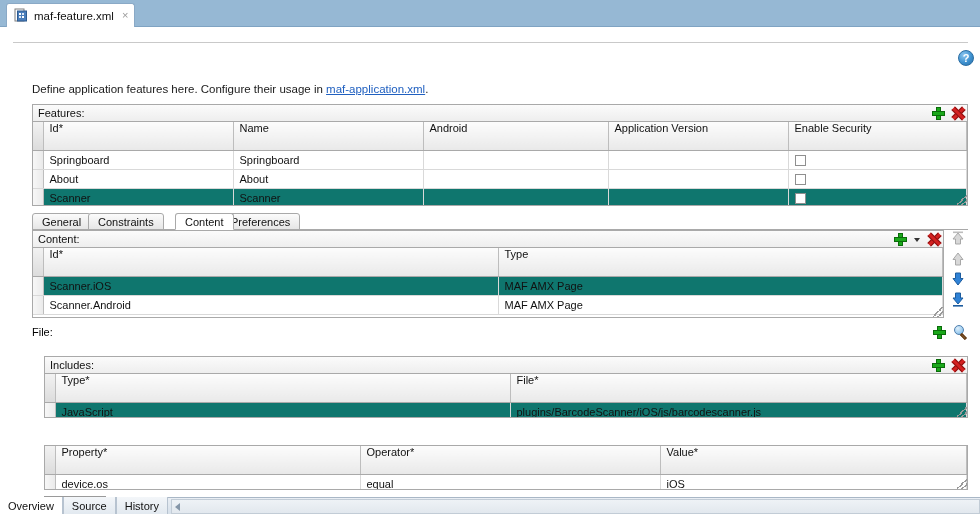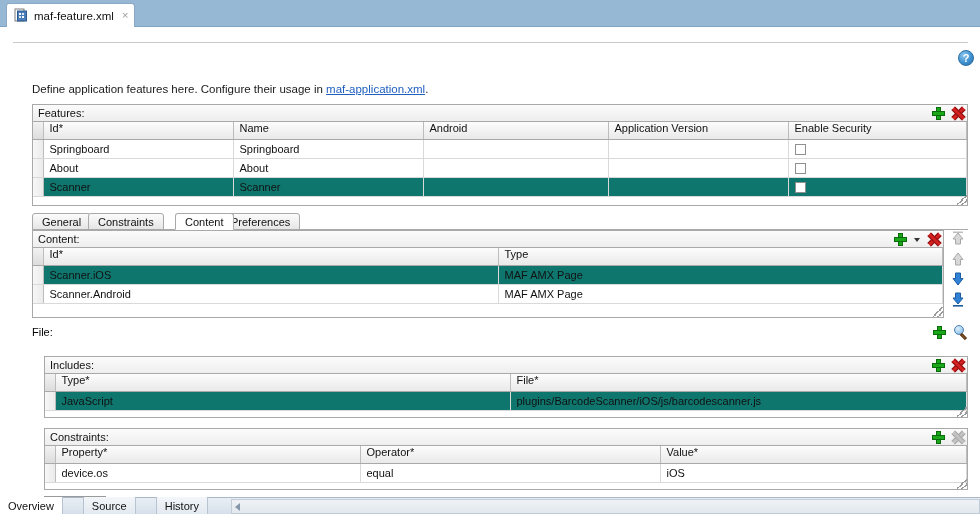--- a/index.html
+++ b/index.html
@@ -134,21 +134,21 @@
   table.tbl {
     border-collapse: collapse; width: 100%; table-layout: fixed;
     font-size: 11px;
   }
   table.tbl thead th {
     height: 17px;
     background: linear-gradient(#fcfcfc, #e9e9e9);
     border-right: 1px solid #bdbdbd;
     border-bottom: 1px solid #a9a9a9;
     text-align: left; font-weight: normal;
-    padding: 0 0 4px 6px;
+    padding: 0 0 16px 6px;
     color: #111;
     white-space: nowrap;
   }
   table.tbl thead th.rowhdr { width: 10px; padding: 0; background: linear-gradient(#f2f2f2, #dcdcdc); }
   table.tbl tbody td {
     height: 19px;
     border-right: 1px solid #d9d9d9;
     border-bottom: 1px solid #d9d9d9;
     padding: 0 0 0 6px;
     white-space: nowrap; overflow: hidden;
@@ -240,21 +240,21 @@
     font-family: "Liberation Sans", sans-serif; font-size: 11px;
     padding: 0 4px; outline: none;
   }
   #navbar-search { position: absolute; left: 900px; top: 11px; }
 
   
   #bottombar {
     position: absolute; left: 0; bottom: 0; width: 980px; height: 17px;
     background: linear-gradient(#e9eef4, #d6e0ea);
     border-top: 1px solid #a9b7c6;
-    display: flex; align-items: flex-end; gap: 20px;
+    display: flex; align-items: flex-end;
   }
   .btab {
     height: 17px; display: flex; align-items: center; padding: 0 8px;
     font-size: 11px; color: #111; cursor: default;
     border-left: 1px solid #b7c3d0; border-right: 1px solid #b7c3d0;
     background: linear-gradient(#f3f6f9, #e2e9f0);
   }
   .btab.active {
     background: #ffffff; border-left: none;
     border-right: 1px solid #b7c3d0;
@@ -482,27 +482,20 @@
             <td>JavaScript</td>
             <td>plugins/BarcodeScanner/iOS/js/barcodescanner.js</td>
           </tr>
         </tbody>
       </table>
       <div class="resize-grip"></div>
     </div>
   </div>
 
   <div id="constraints-group">
-    <div class="panel-header">
-      <span class="ph-label">Constraints:</span>
-      <span class="ph-tools">
-        <span class="ico ico-plus"></span>
-        <span class="ico ico-x disabled"></span>
-      </span>
-    </div>
     <div class="grid" id="constraints-grid">
       <table class="tbl">
         <colgroup>
             <col style="width:10px">
             <col style="width:305px">
             <col style="width:300px">
             <col>
           </colgroup>
         <thead>
           <tr>

